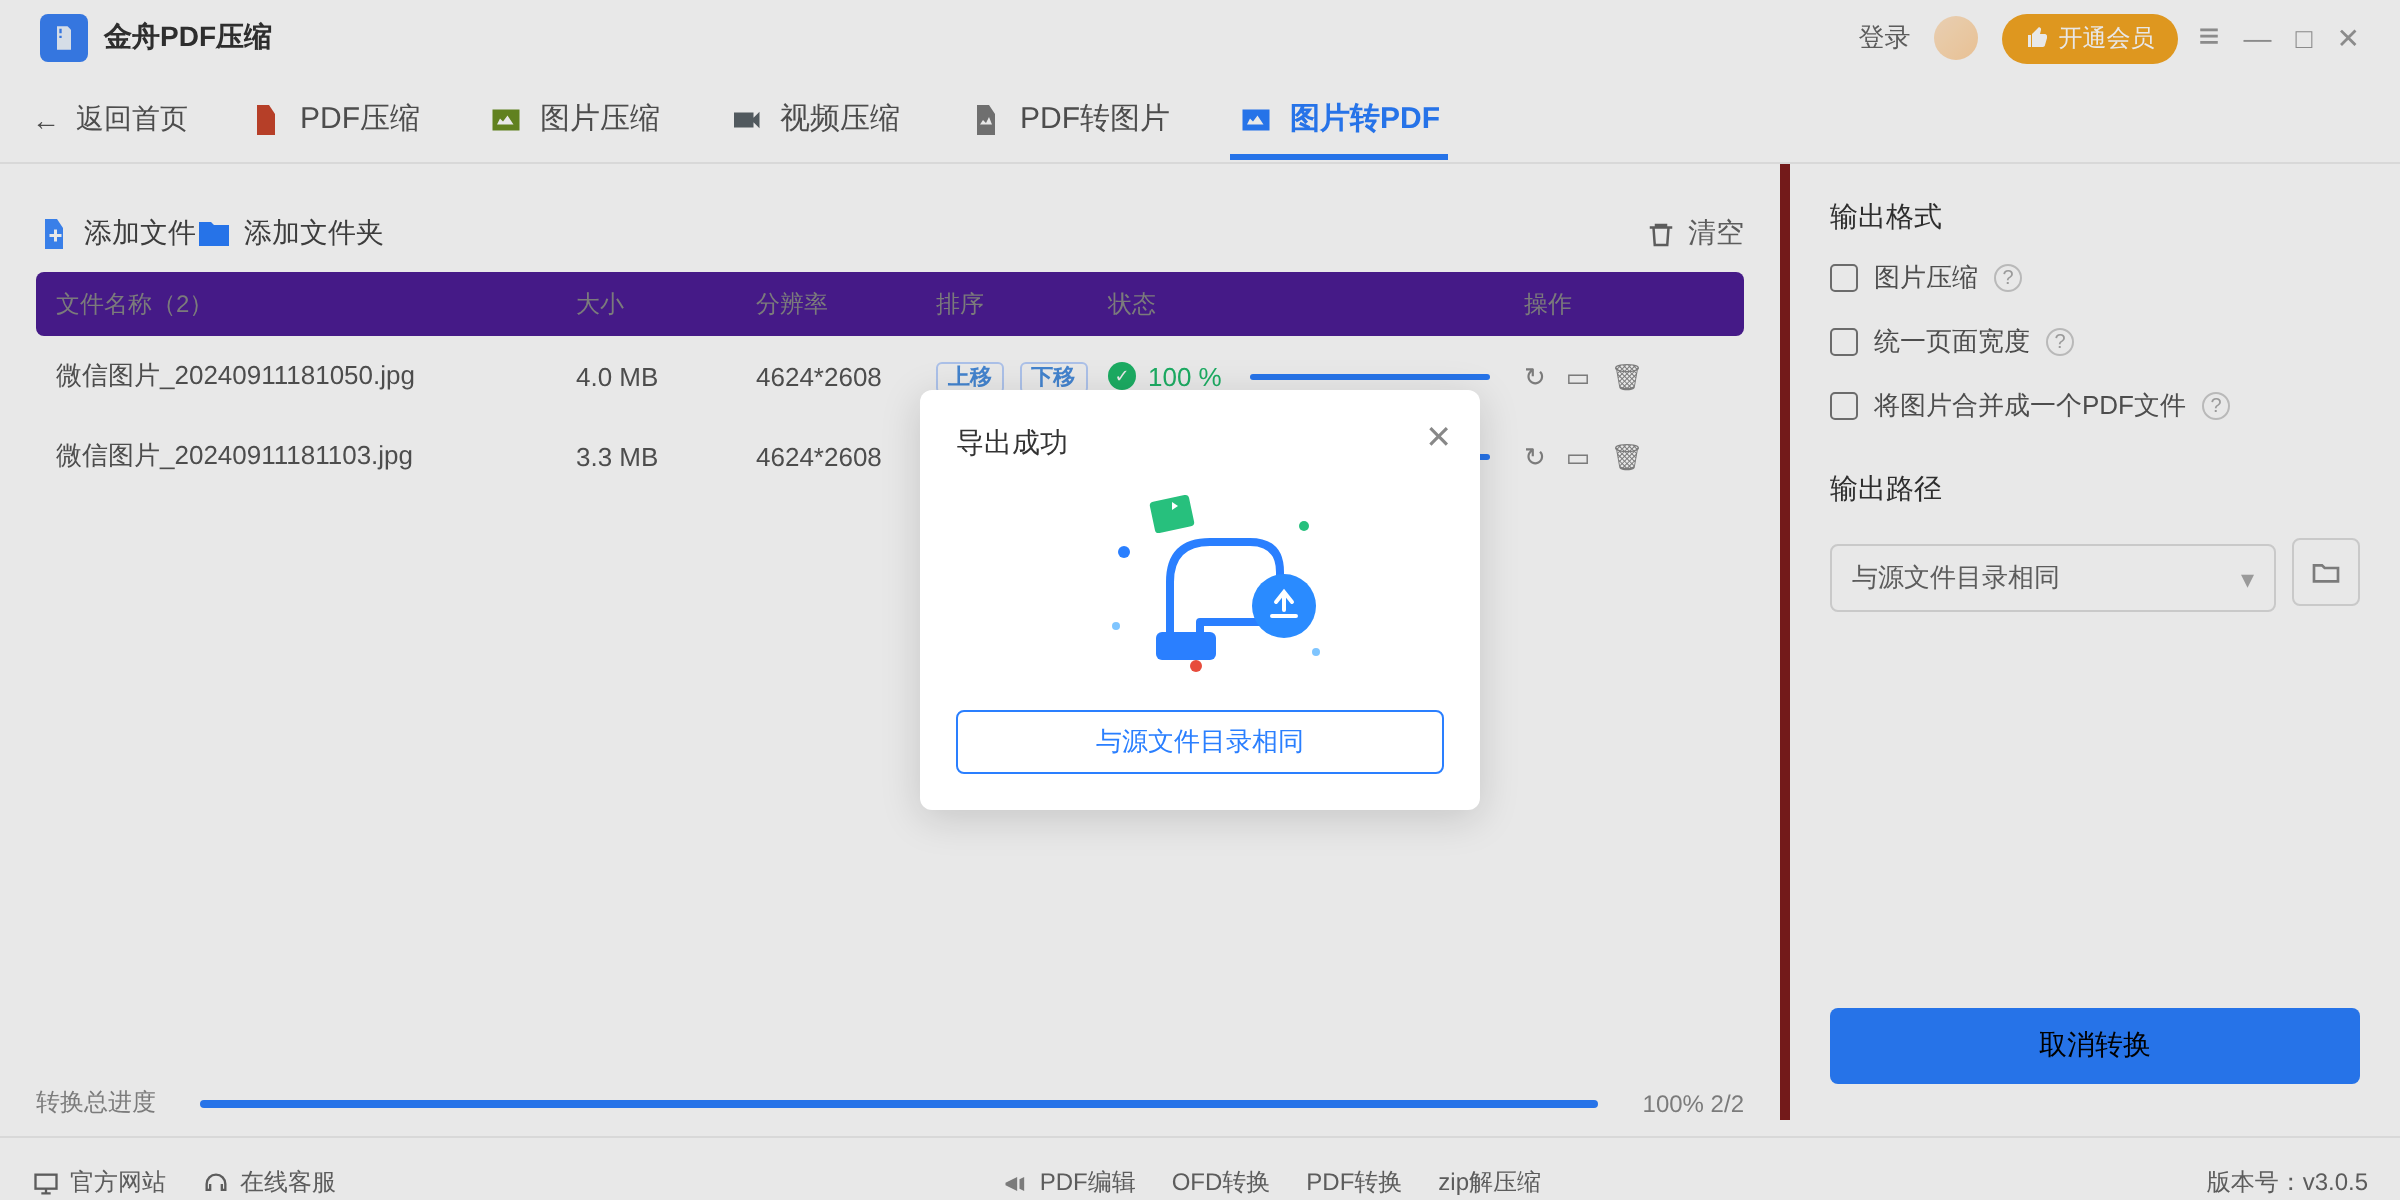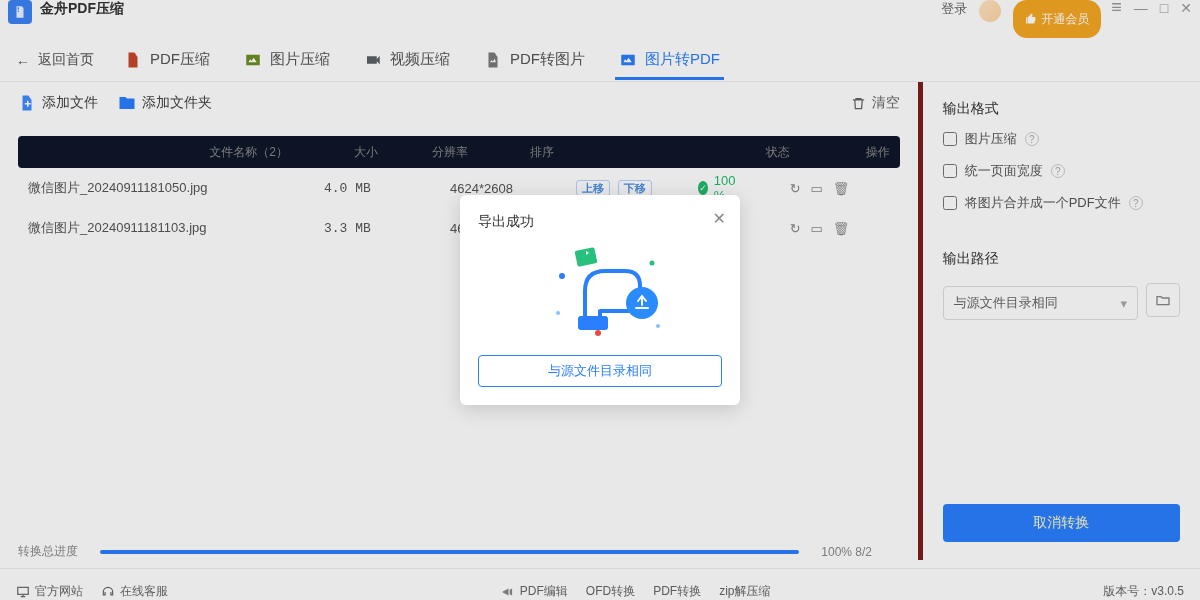--- a/index.html
+++ b/index.html
@@ -1,80 +1,80 @@
 <!DOCTYPE html>
 <html><head>
 <meta charset="utf-8">
 <style>
 * { margin: 0; padding: 0; box-sizing: border-box; font-family: "Microsoft YaHei", -apple-system, sans-serif; }
 body { width: 1200px; height: 600px; background: #fff; position: relative; overflow: hidden; }
 
 
-.title-bar { height: 38px; display: flex; padding: 0 8px; background: #fff; }
+.title-bar { height: 38px; display: flex; align-items: center; padding: 0 20px; background: #fff; }
 .app-icon { width: 24px; height: 24px; background: #3b82f6; border-radius: 4px; margin-right: 8px; display: flex; align-items: center; justify-content: center; }
 .app-icon svg { width: 14px; height: 14px; }
 .app-title { font-size: 14px; font-weight: 600; color: #333; }
 .title-spacer { flex: 1; }
 .login-link { font-size: 13px; color: #666; margin-right: 12px; cursor: pointer; }
 .avatar { width: 22px; height: 22px; border-radius: 50%; background: linear-gradient(135deg,#ffe4c4,#ffd4a3); margin-right: 12px; }
 .vip-btn { background: #f5a623; color: #fff; padding: 4px 12px; border-radius: 14px; font-size: 12px; display: flex; align-items: center; gap: 4px; cursor: pointer; margin-right: 10px; }
 .vip-btn svg { width: 12px; height: 12px; }
 .win-btns { display: flex; gap: 12px; color: #999; }
 .win-btns span { cursor: pointer; font-size: 14px; }
 .win-btns .menu-i { font-size: 18px; line-height: 14px; }
 
 
 .tab-bar { height: 44px; display: flex; align-items: center; padding: 0 16px; border-bottom: 1px solid #eee; gap: 26px; }
 .back-btn { display: flex; align-items: center; gap: 8px; font-size: 14px; color: #555; cursor: pointer; }
 .tab-item { display: flex; align-items: center; gap: 8px; font-size: 15px; color: #555; cursor: pointer; padding: 10px 4px; position: relative; }
-.tab-item.active { color: #2a7fff; font-weight: 400; align-items: center; }
+.tab-item.active { color: #2a7fff; font-weight: 700; align-items: center; }
 .tab-item.active::after { content: ''; position: absolute; bottom: -1px; left: 0; right: 0; height: 3px; background: #2a7fff; }
 .tab-item svg { width: 18px; }
 
 
 .main { display: flex; height: 478px; }
 .left-panel { flex: 1; display: flex; flex-direction: column; padding: 12px 18px 0; }
 .right-panel { width: 310px; border-left: 5px solid #7f1d1d; padding: 18px 20px; display: flex; flex-direction: column; }
 
 
-.sub-toolbar { display: flex; align-items: flex-start; gap: 20px; height: 32px; }
+.sub-toolbar { display: flex; align-items: flex-end; height: 32px; }
 .sub-toolbar .tbtn { display: flex; align-items: center; gap: 6px; font-size: 14px; color: #444; cursor: pointer; }
 .sub-toolbar .tbtn svg { width: 18px; }
 .sub-toolbar .spacer { flex: 1; }
 .clear-btn { display: flex; align-items: center; gap: 6px; color: #666; font-size: 14px; cursor: pointer; }
 
 
-.table-hdr { display: flex; background: #0f172a; height: 32px; align-items: center; font-size: 12px; color: #888; border-radius: 4px; margin-top: 10px; padding: 0 10px; text-align: right; }
+.table-hdr { display: flex; background: #4c1d95; height: 32px; align-items: center; font-size: 12px; color: #888; border-radius: 4px; margin-top: 10px; padding: 0 10px; }
 .col-name { flex: 0 0 260px; }
-.col-size { flex: 0 0 90px; font-family: Liberation Mono, monospace; }
+.col-size { flex: 0 0 90px; }
 .col-res { flex: 0 0 90px; }
 .col-order { flex: 0 0 86px; }
 .col-status { flex: 1; }
 .col-actions { flex: 0 0 100px; }
 
-.table-row { display: flex; height: 40px; align-items: center; font-size: 13px; color: #555; padding: 0 10px; gap: 36px; }
+.table-row { display: flex; height: 40px; align-items: center; font-size: 13px; color: #555; padding: 0 10px; }
 .order-btn { border: 1px solid #bcd4ff; color: #4a90e2; font-size: 11px; padding: 1px 5px; border-radius: 3px; margin-right: 4px; cursor: pointer; font-weight: bold; }
 .status-cell { display: flex; align-items: center; gap: 6px; }
 .check-icon { width: 14px; height: 14px; background: #1fbc6c; border-radius: 50%; display: flex; align-items: center; justify-content: center; }
 .check-icon::after { content: '✓'; color: #fff; font-size: 9px; }
 .status-bar { flex: 1; height: 3px; background: #2a7fff; border-radius: 2px; margin-left: 8px; max-width: 120px; }
 .action-icons { display: flex; gap: 10px; color: #888; }
 .action-icons span { cursor: pointer; }
 
 
 .panel-section-title { font-size: 14px; color: #333; font-weight: 500; margin-bottom: 12px; }
 .checkbox-row { display: flex; align-items: center; gap: 8px; font-size: 13px; color: #555; margin-bottom: 14px; }
 .checkbox-row input { width: 14px; height: 14px; }
 .help-icon { width: 14px; height: 14px; border: 1px solid #ccc; border-radius: 50%; font-size: 10px; color: #aaa; display: inline-flex; align-items: center; justify-content: center; cursor: pointer; }
 .path-select { height: 34px; border: 1px solid #ddd; border-radius: 4px; display: flex; align-items: center; padding: 0 10px; font-size: 13px; color: #666; margin-top: 6px; }
 .path-select .chev { margin-left: auto; color: #aaa; }
 .path-row { display: flex; gap: 8px; align-items: center; }
 .path-row .folder-btn { width: 34px; height: 34px; border: 1px solid #ddd; border-radius: 4px; display: flex; align-items: center; justify-content: center; color: #888; cursor: pointer; }
 .right-spacer { flex: 1; }
-.cancel-btn { height: 38px; background: #2a7fff; color: #fef9c3; border-radius: 4px; display: flex; align-items: center; justify-content: center; font-size: 14px; cursor: pointer; }
+.cancel-btn { height: 38px; background: #2a7fff; color: #000000; border-radius: 4px; display: flex; align-items: center; justify-content: center; font-size: 14px; cursor: pointer; }
 
 
 .progress-row { display: flex; align-items: center; gap: 22px; padding: 0 18px; font-size: 12px; color: #888; position: absolute; bottom: 40px; left: 0; width: 890px; }
 .progress-bar { flex: 1; height: 4px; background: #2a7fff; border-radius: 3px; }
 
 
 .footer { position: absolute; bottom: 0; left: 0; right: 0; height: 32px; border-top: 1px solid #eee; display: flex; align-items: flex-end; padding: 0 16px; font-size: 12px; color: #666; gap: 18px; }
 .footer .spacer { flex: 1; }
 .footer-link { display: flex; align-items: center; gap: 5px; cursor: pointer; }
 
@@ -238,42 +238,42 @@
       <input type="checkbox" style="">
       <span>统一页面宽度</span>
       <span class="help-icon">?</span>
     </label>
     <label class="checkbox-row">
       <input type="checkbox" style="">
       <span>将图片合并成一个PDF文件</span>
       <span class="help-icon">?</span>
     </label>
 
-    <div class="panel-section-title" style="margin-top:24px">输出路径</div>
+    <div class="panel-section-title" style="margin-top:10px">输出路径</div>
     <div class="path-row">
       <div class="path-select" style="flex:1">
         <span>与源文件目录相同</span>
         <span class="chev">▾</span>
       </div>
       <div class="folder-btn">
         <svg viewBox="0 0 24 24" width="16" fill="none" stroke="#888" stroke-width="2">
             <path d="M3 7h6l2 2h10v10H3z"></path>
           </svg>
       </div>
     </div>
 
     <div class="right-spacer"></div>
     <div class="cancel-btn">取消转换</div>
   </div>
 </div>
 
 <div class="progress-row">
   <span>转换总进度</span>
   <div class="progress-bar"></div>
-  <span>100% 8/2</span>
+  <span>100% 2/2</span>
 </div>
 
 <div class="footer">
   <div class="footer-link">
     <svg viewBox="0 0 24 24" width="14" fill="none" stroke="#666" stroke-width="2">
         <rect x="3" y="4" width="18" height="12"></rect>
         <path d="M8 20h8M12 16v4"></path>
       </svg>
     <span>官方网站</span>
   </div>

